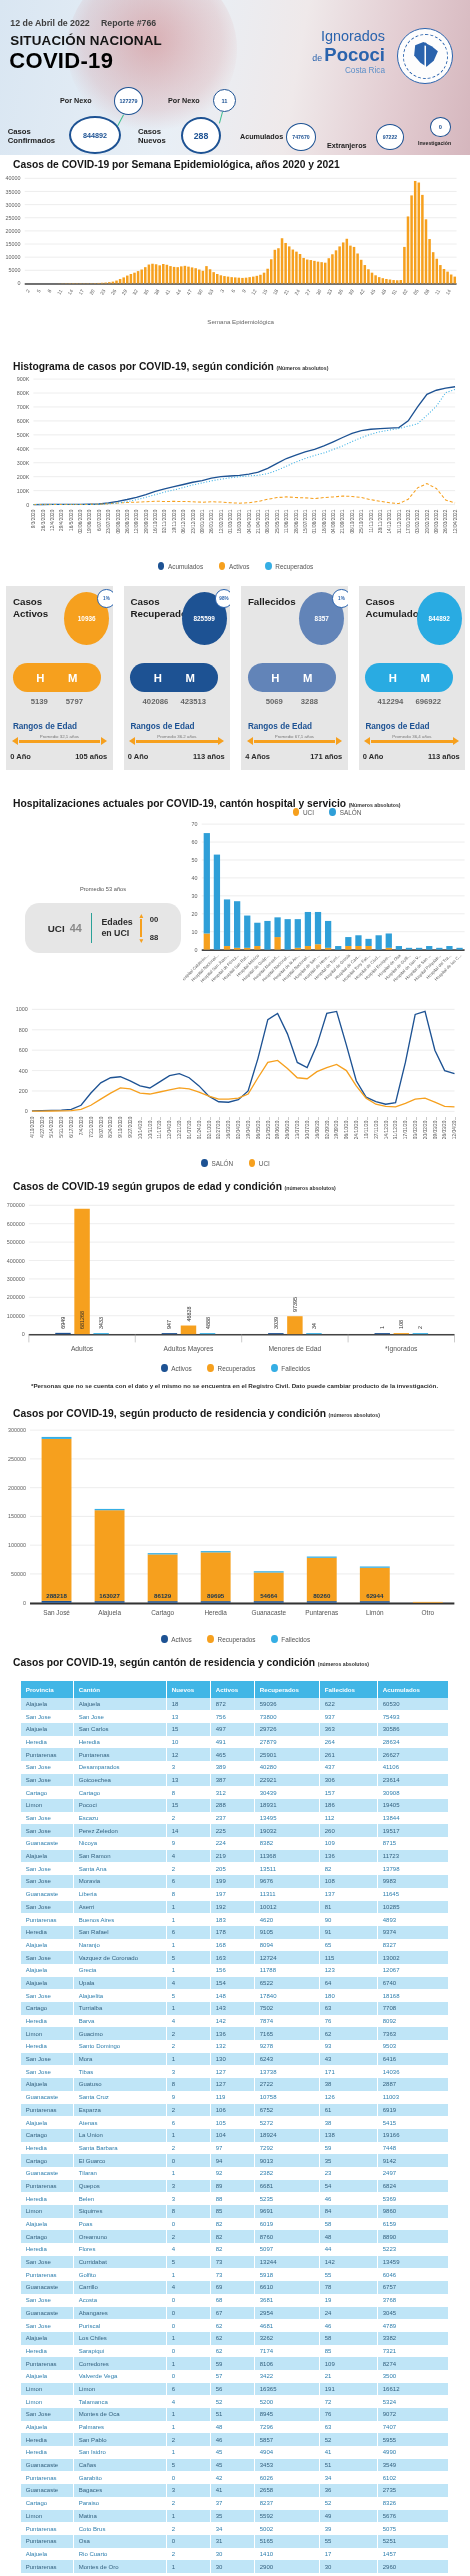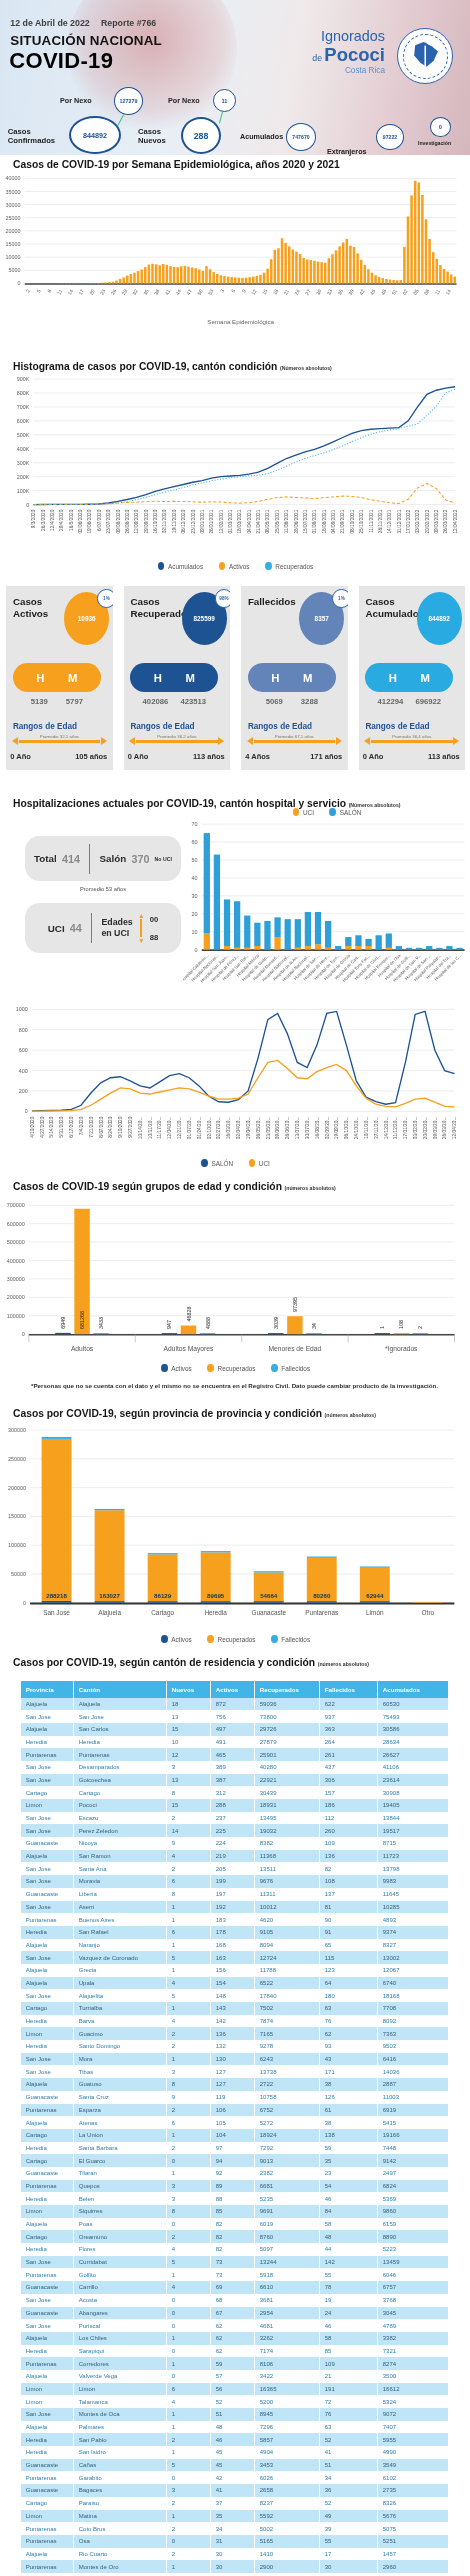--- a/index.html
+++ b/index.html
@@ -122,21 +122,21 @@
     <div class="abs circ big" style="left:69px;top:116px;width:52px;height:38px;font-size:7.2px;">844892</div>
 
     <div class="abs stat-label" style="left:168px;top:97px;">Por Nexo</div>
     <div class="abs circ" style="left:213px;top:89px;width:23px;height:23px;font-size:5.7px;">11</div>
     <div class="gline" style="left:223px;top:112px;width:12.4px;transform:rotate(105deg);"></div>
     <div class="abs stat-label" style="left:138px;top:128px;width:36px;font-size:7.7px;">Casos Nuevos</div>
     <div class="abs circ big" style="left:181px;top:117px;width:40px;height:37px;font-size:8.8px;">288</div>
 
     <div class="abs stat-label" style="left:240px;top:133px;">Acumulados</div>
     <div class="abs circ" style="left:286px;top:123px;width:30px;height:28px;font-size:5.2px;">747670</div>
-    <div class="abs stat-label" style="left:327px;top:148px;">Extranjeros</div>
+    <div class="abs stat-label" style="left:327px;top:142px;">Extranjeros</div>
     <div class="abs circ" style="left:376px;top:124px;width:28px;height:26px;font-size:5.2px;">97222</div>
     <div class="abs circ" style="left:430px;top:117px;width:20.6px;height:19.6px;font-size:5.7px;">0</div>
     <div class="abs" style="left:418px;top:140px;font-size:5.2px;font-weight:bold;color:#222;">Investigación</div>
   </div>
 
   <div class="sec-title" style="top:159px;">
     <span class="t-main">Casos de COVID-19 por Semana Epidemiológica, años 2020 y 2021</span></div>
   <svg id="svg-weekly" class="abs" style="left:0;top:174px;" width="471" height="155" viewBox="0 0 914 300">
       <line x1="48" y1="212" x2="886" y2="212" stroke="#dcdcdc" stroke-width="1"></line>
       <text x="40" y="216" text-anchor="end" font-size="10.5" fill="#606060">0</text>
@@ -305,21 +305,21 @@
       <text x="770.775" y="226" text-anchor="end" font-size="9.5" fill="#555" transform="rotate(-60 770.775 226)">51</text>
       <text x="791.725" y="226" text-anchor="end" font-size="9.5" fill="#555" transform="rotate(-60 791.725 226)">02</text>
       <text x="812.6750000000001" y="226" text-anchor="end" font-size="9.5" fill="#555" transform="rotate(-60 812.6750000000001 226)">05</text>
       <text x="833.625" y="226" text-anchor="end" font-size="9.5" fill="#555" transform="rotate(-60 833.625 226)">08</text>
       <text x="854.575" y="226" text-anchor="end" font-size="9.5" fill="#555" transform="rotate(-60 854.575 226)">11</text>
       <text x="875.525" y="226" text-anchor="end" font-size="9.5" fill="#555" transform="rotate(-60 875.525 226)">14</text>
       <text x="467" y="290" text-anchor="middle" font-size="12" fill="#666">Semana Epidemiológica</text>
     </svg>
 
   <div class="sec-title" style="top:361px;">
-    <span class="t-main">Histograma de casos por COVID-19, cantón condición</span><span class="t-sub">(Números absolutos)</span></div>
+    <span class="t-main">Histograma de casos por COVID-19, según condición</span><span class="t-sub">(Números absolutos)</span></div>
   <svg id="svg-hist" class="abs" style="left:0;top:376px;" width="471" height="181" viewBox="0 0 914 352">
       <line x1="64" y1="250" x2="884" y2="250" stroke="#dcdcdc" stroke-width="1"></line>
       <text x="56" y="254" text-anchor="end" font-size="10.5" fill="#606060">0</text>
       <line x1="64" y1="222.88888888888889" x2="884" y2="222.88888888888889" stroke="#dcdcdc" stroke-width="1"></line>
       <text x="56" y="226.88888888888889" text-anchor="end" font-size="10.5" fill="#606060">100K</text>
       <line x1="64" y1="195.77777777777777" x2="884" y2="195.77777777777777" stroke="#dcdcdc" stroke-width="1"></line>
       <text x="56" y="199.77777777777777" text-anchor="end" font-size="10.5" fill="#606060">200K</text>
       <line x1="64" y1="168.66666666666669" x2="884" y2="168.66666666666669" stroke="#dcdcdc" stroke-width="1"></line>
       <text x="56" y="172.66666666666669" text-anchor="end" font-size="10.5" fill="#606060">300K</text>
       <line x1="64" y1="141.55555555555554" x2="884" y2="141.55555555555554" stroke="#dcdcdc" stroke-width="1"></line>
@@ -485,28 +485,20 @@
         <div class="ages">
           <span>0 Año</span>
           <span>113 años</span>
         </div>
       </div>
     </div>
 
   <div class="sec-title" style="top:798px;">
     <span class="t-main">Hospitalizaciones actuales por COVID-19, cantón hospital y servicio</span><span class="t-sub">(Números absolutos)</span></div>
 
-  <div class="hpill" style="top:836px;height:45px;">
-    <span class="lab">Total</span>
-    <span class="val">414</span>
-    <span class="hdivider"></span>
-    <span class="lab">Salón</span>
-    <span class="val">370</span>
-    <span class="nouci">No UCI</span>
-  </div>
   <div class="hprom" style="top:886px;">Promedio 53 años</div>
   <div class="hpill" style="top:903px;height:50px;">
     <span class="lab">UCI</span>
     <span class="val">44</span>
     <span class="hdivider"></span>
     <span class="edlab">
       <span>Edades</span><br><span>en UCI</span></span>
     <span class="udarr">▲<span style="width:2.1px;height:17.5px;background:#F6A01E;margin:1px 0;"></span>▼</span>
     <span class="edvals">
       <span>00</span>
@@ -745,21 +737,21 @@
         <span>Recuperados</span>
       </span>
       <span class="leg-item">
         <span class="leg-dot" style="background: rgb(53, 174, 228);"></span>
         <span>Fallecidos</span>
       </span>
     </div>
   <div class="footnote">*Personas que no se cuenta con el dato y el mismo no se encuentra en el Registro Civil. Dato puede cambiar producto de la investigación.</div>
 
   <div class="sec-title" style="top:1408px;">
-    <span class="t-main">Casos por COVID-19, según provincia de provincia y condición</span><span class="t-sub">(números absolutos)</span></div>
+    <span class="t-main">Casos por COVID-19, según producto de residencia y condición</span><span class="t-sub">(números absolutos)</span></div>
   <svg id="svg-prov" class="abs" style="left:0;top:1425px;" width="471" height="206" viewBox="0 0 914 400">
       <line x1="58" y1="345" x2="882" y2="345" stroke="#dcdcdc" stroke-width="1"></line>
       <text x="50" y="349" text-anchor="end" font-size="10.5" fill="#606060">0</text>
       <line x1="58" y1="289.1666666666667" x2="882" y2="289.1666666666667" stroke="#dcdcdc" stroke-width="1"></line>
       <text x="50" y="293.1666666666667" text-anchor="end" font-size="10.5" fill="#606060">50000</text>
       <line x1="58" y1="233.33333333333334" x2="882" y2="233.33333333333334" stroke="#dcdcdc" stroke-width="1"></line>
       <text x="50" y="237.33333333333334" text-anchor="end" font-size="10.5" fill="#606060">100000</text>
       <line x1="58" y1="177.5" x2="882" y2="177.5" stroke="#dcdcdc" stroke-width="1"></line>
       <text x="50" y="181.5" text-anchor="end" font-size="10.5" fill="#606060">150000</text>
       <line x1="58" y1="121.66666666666669" x2="882" y2="121.66666666666669" stroke="#dcdcdc" stroke-width="1"></line>

